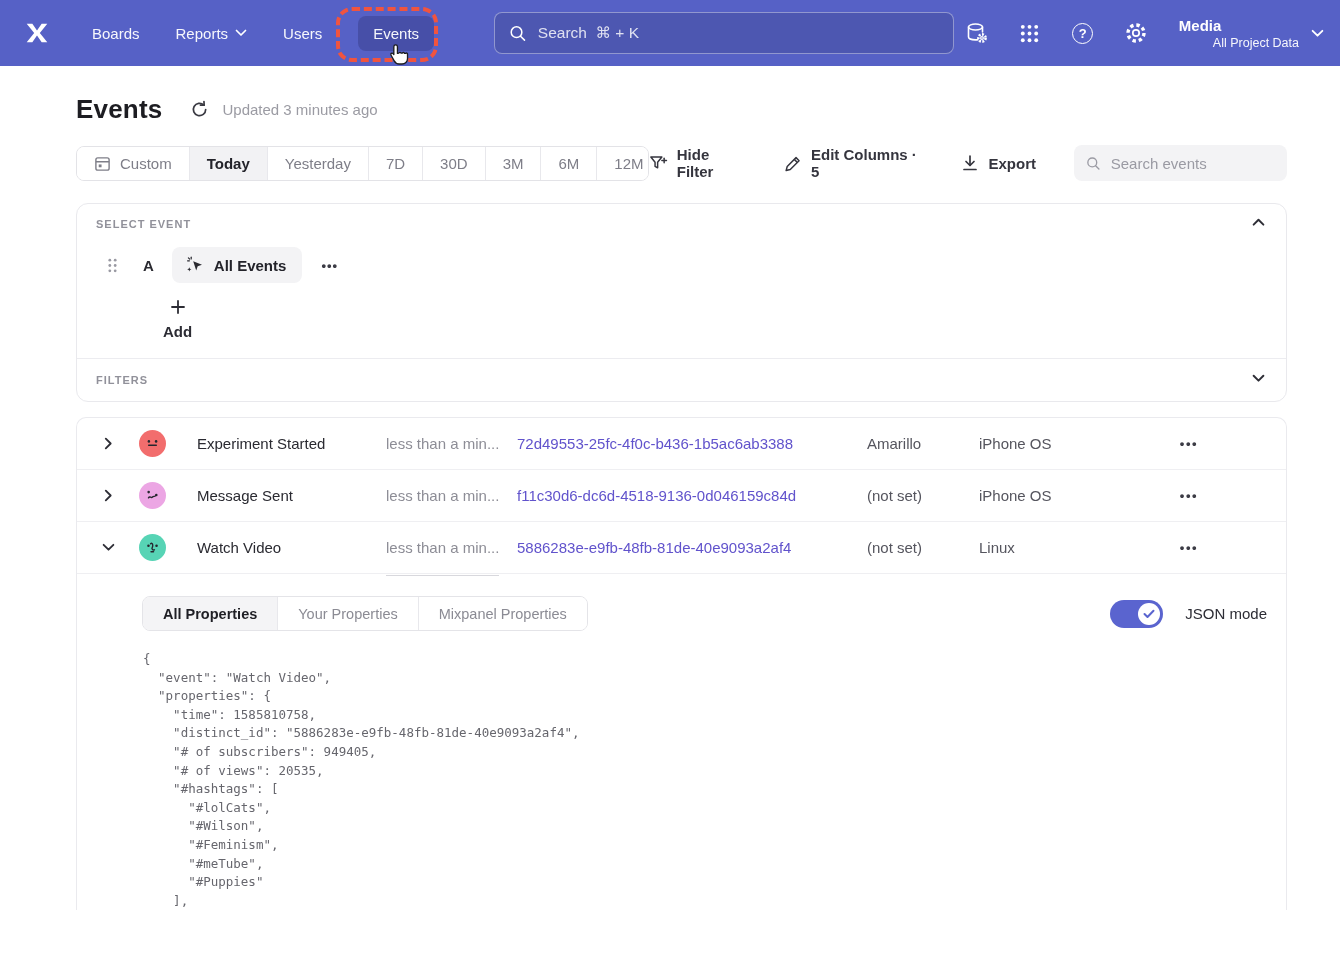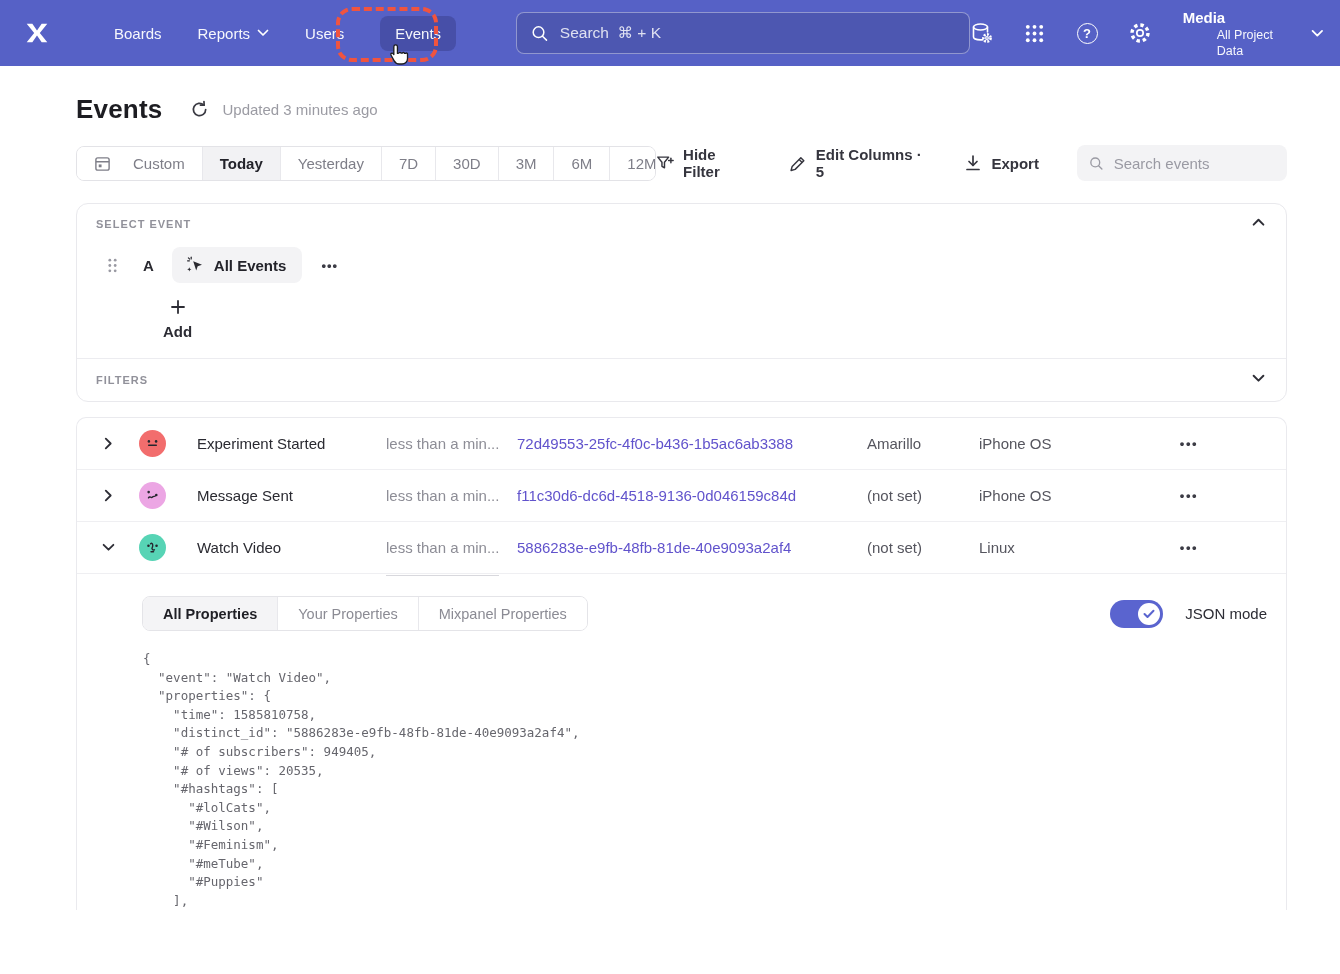--- a/index.html
+++ b/index.html
@@ -2,21 +2,21 @@
 <html><head>
 <meta charset="utf-8">
 <style>
   * { margin:0; padding:0; box-sizing:border-box; }
   html,body { width:1340px; height:974px; overflow:hidden; background:#fff;
     font-family:"Liberation Sans", sans-serif; -webkit-font-smoothing:antialiased; }
 
   
   .topbar { position:relative; height:66px; background:#5661c6; display:flex; align-items:center; color:#fff; }
   .logo-btn { margin-left:24px; width:26px; height:26px; display:flex; align-items:center; cursor:pointer; }
-  .nav-items { display:flex; align-items:center; margin-left:64px; gap:36px; font-size:15px; }
+  .nav-items { display:flex; align-items:center; margin-left:42px; gap:36px; font-size:15px; }
   .nav-item { color:rgba(255,255,255,.95); cursor:pointer; display:flex; align-items:center; gap:7px; }
   .nav-item.active { background:#474fa8; padding:9px 15px; border-radius:8px; }
   .nav-search { margin-left:60px; width:460px; height:42px; background:rgba(0,0,0,.10);
     border:1px solid rgba(255,255,255,.38); border-radius:8px; display:flex; align-items:center; padding:0 14px; gap:11px; }
   .nav-search input { background:transparent; border:none; outline:none; color:#fff; font-size:15.5px; width:100%;
     font-family:"Liberation Sans", sans-serif; }
   .nav-search input::placeholder { color:rgba(255,255,255,.82); }
   .nav-right { margin-left:auto; display:flex; align-items:center; gap:29px; margin-right:16px; }
   .nav-icon-btn { width:24px; height:24px; display:flex; align-items:center; justify-content:center; cursor:pointer; }
   .help-circle { width:21px; height:21px; border:1.7px solid #fff; border-radius:50%; font-size:13px; font-weight:bold;
@@ -32,21 +32,21 @@
 
   
   .page { padding:0 53px 0 76px; }
   .page-header { display:flex; align-items:center; margin-top:24px; height:38px; }
   .page-title { font-size:26px; font-weight:bold; color:#1d1d22; letter-spacing:.2px; }
   .refresh-btn { margin-left:28px; width:20px; height:20px; cursor:pointer; display:flex; align-items:center; }
   .updated-text { margin-left:12px; font-size:15px; color:#9b9ba3; }
 
   .controls-row { margin-top:17px; display:flex; align-items:center; height:36px; }
   .segmented { display:flex; align-items:stretch; height:35px; border:1px solid #e3e3e7; border-radius:8px; overflow:hidden; }
-  .segment { display:flex; align-items:center; gap:22px; padding:0 17px; font-size:15px; color:#7e7e88;
+  .segment { display:flex; align-items:center; gap:9px; padding:0 17px; font-size:15px; color:#7e7e88;
     border-right:1px solid #e8e8ec; cursor:pointer; background:#fff; white-space:nowrap; }
   .segment:last-child { border-right:none; }
   .segment.active { background:#f2f2f4; color:#23232a; font-weight:bold; }
   .toolbar { margin-left:auto; display:flex; align-items:center; }
   .tool-btn { display:flex; align-items:center; gap:9px; font-size:15px; font-weight:600; color:#35353e; cursor:pointer; }
   .tool-btn + .tool-btn { margin-left:36px; }
   .table-search { margin-left:38px; width:219px; height:36px; background:#f3f3f5; border-radius:8px;
     display:flex; align-items:center; padding:0 12px; gap:10px; }
   .table-search input { border:none; outline:none; background:transparent; font-size:15px; width:100%; color:#3a3a42;
     font-family:"Liberation Sans", sans-serif; }

